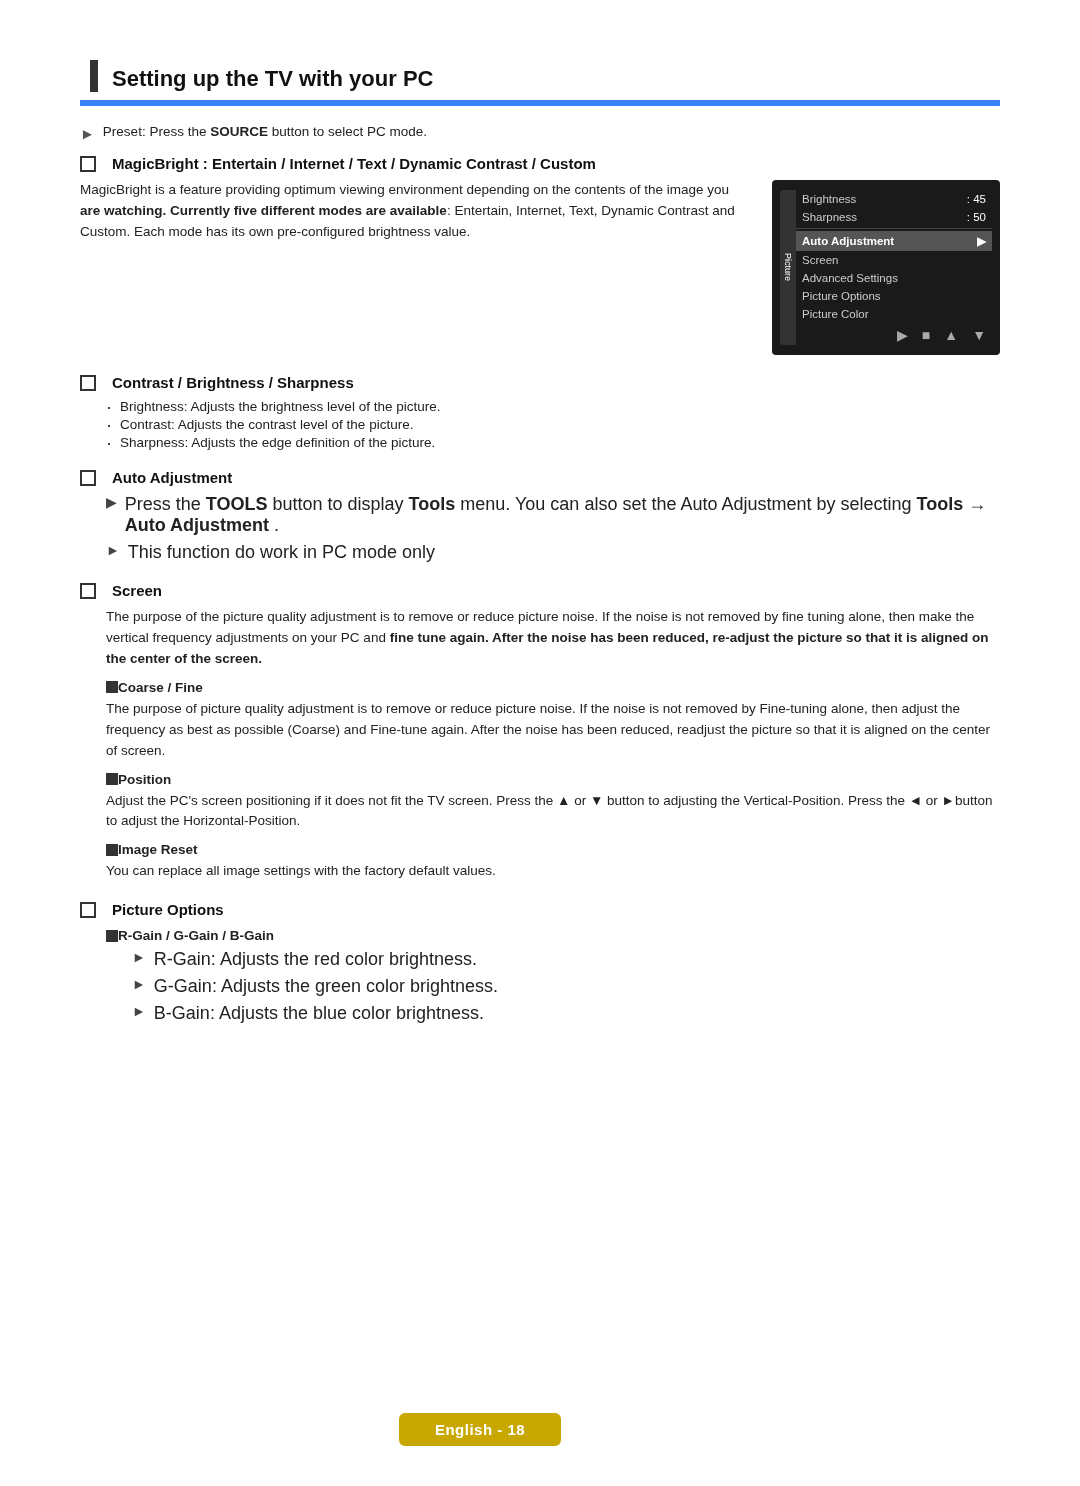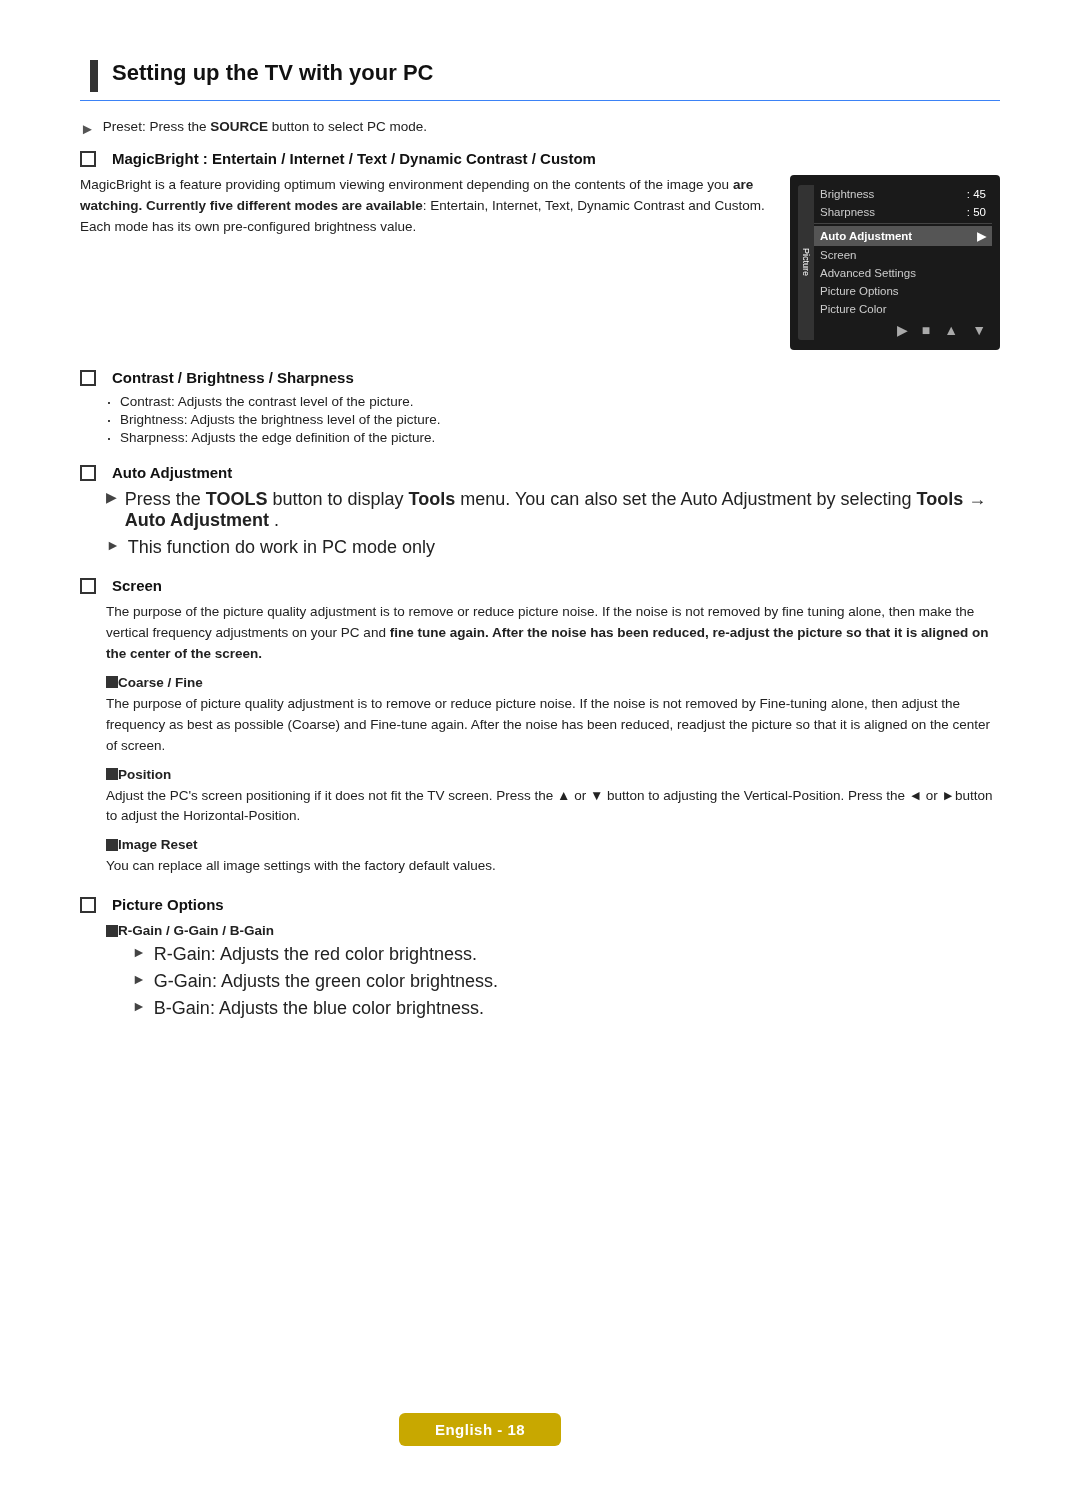--- a/index.html
+++ b/index.html
@@ -8,22 +8,22 @@
       font-family: Arial, sans-serif;
       font-size: 13.5px;
       color: #222;
       width: 1080px;
       min-height: 1486px;
       padding: 60px 80px 60px 80px;
     }
 
     .page-title-bar {
       display: flex;
-      align-items: flex-start;
-      border-bottom: 1px solid #3b82f6;
+      align-items: flex-end;
+      border-bottom: 6px solid #3b82f6;
       padding-bottom: 8px;
       margin-bottom: 18px;
       padding-left: 10px;
     }
     .title-accent {
       width: 8px;
       height: 32px;
       background: #333;
       margin-right: 14px;
       flex-shrink: 0;
@@ -79,21 +79,21 @@
 
     .two-col {
       display: flex;
       gap: 24px;
       align-items: flex-start;
     }
     .two-col-text {
       flex: 1;
     }
     .tv-menu-img {
-      width: 210px;
+      width: 228px;
       flex-shrink: 0;
       background: #1a1a1a;
       border-radius: 4px;
       padding: 10px 8px;
       color: #ddd;
       font-size: 12px;
       margin-top: 0;
     }
     .tv-menu-row {
       padding: 3px 6px;
@@ -277,22 +277,22 @@
   </div>
 </div>
 
 <div class="section">
   <div class="subsection-header">
     <div class="checkbox-icon"></div>
     <span class="subsection-title">Contrast / Brightness / Sharpness</span>
   </div>
   <div class="subsection-content">
     <ul class="bullet-list">
+      <li>Brightness: Adjusts the brightness level of the picture.</li>
       <li>Contrast: Adjusts the contrast level of the picture.</li>
-      <li>Brightness: Adjusts the brightness level of the picture.</li>
       <li>Sharpness: Adjusts the edge definition of the picture.</li>
     </ul>
   </div>
 </div>
 
 <div class="section">
   <div class="subsection-header">
     <div class="checkbox-icon"></div>
     <span class="subsection-title">Auto Adjustment</span>
   </div>

